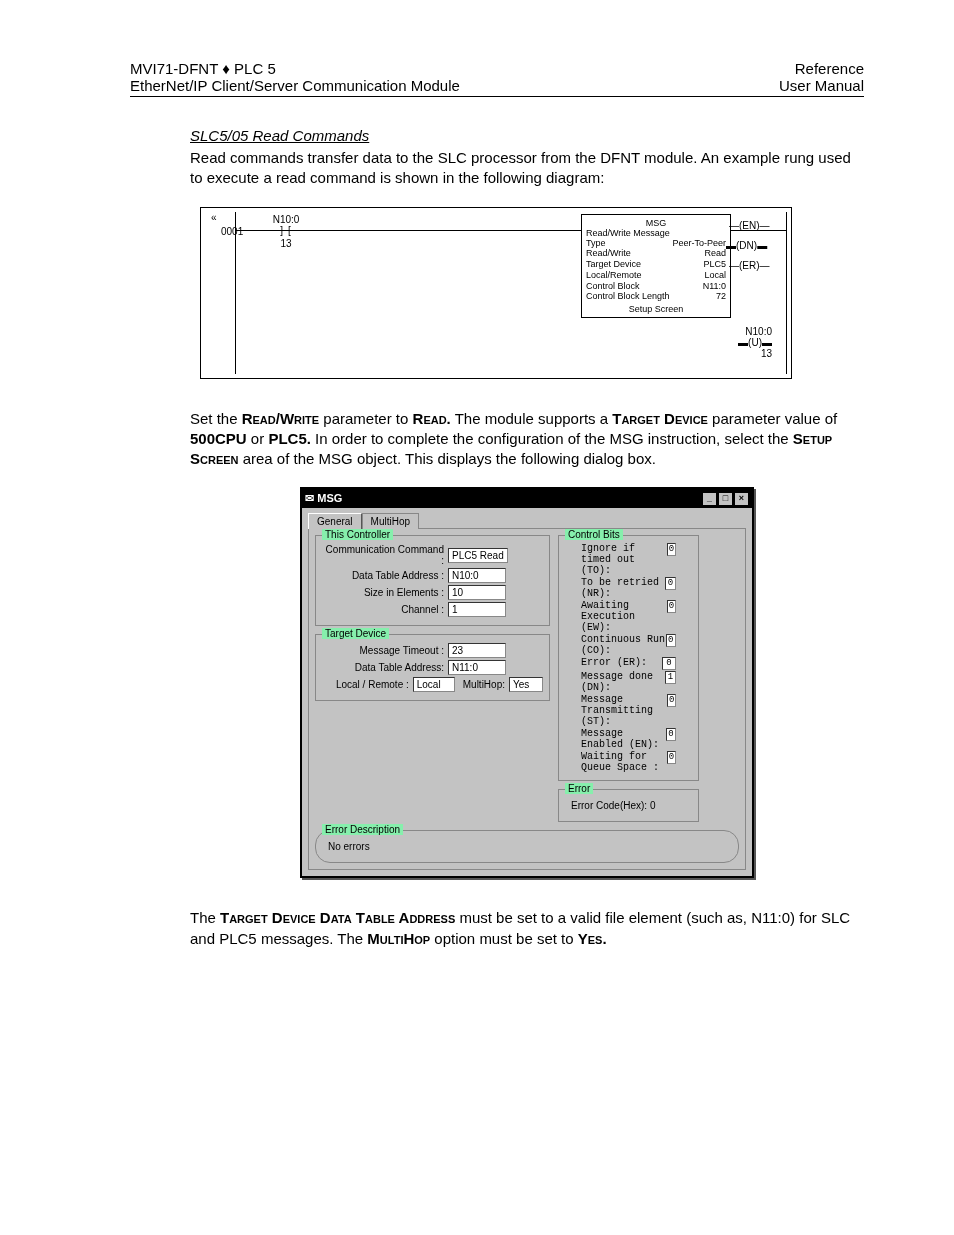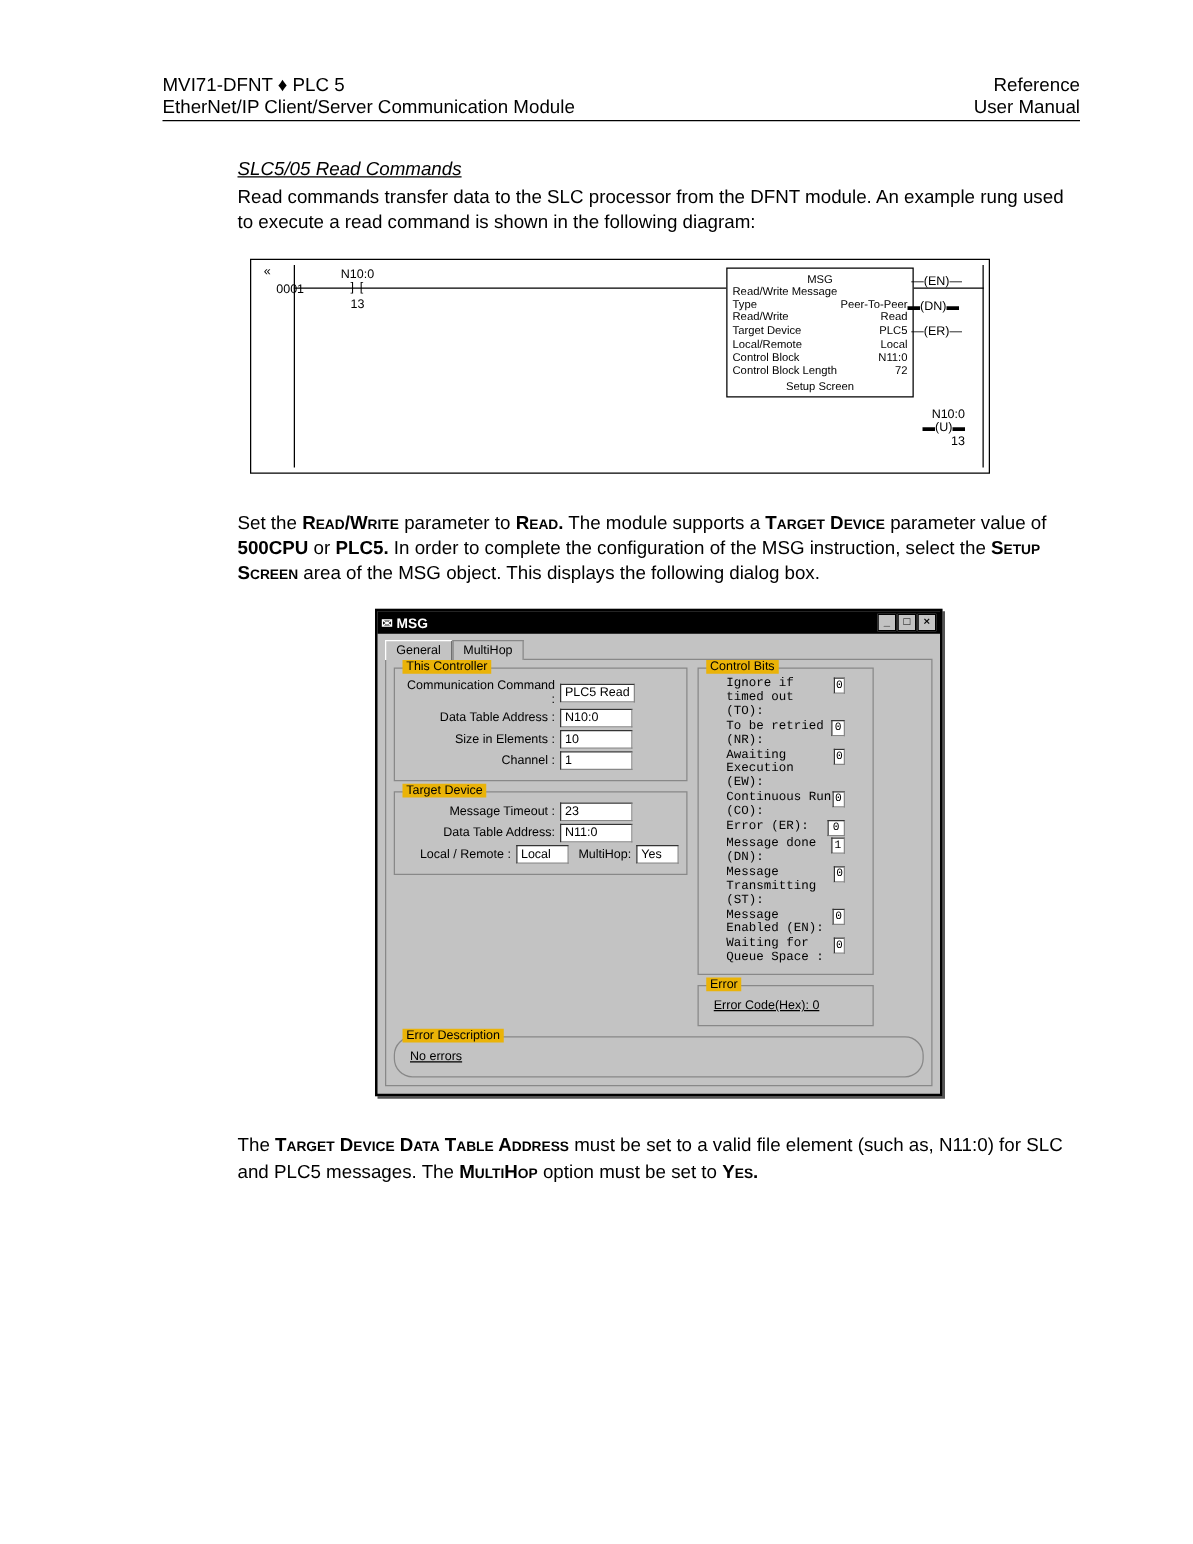--- a/index.html
+++ b/index.html
@@ -98,37 +98,37 @@
   }
   .dialog .tabs span.active{ background:#c3c3c3; border-color:#fff #555 #c3c3c3 #fff;}
   .dialog .body{
     border:1px solid #888; margin:0 6px 6px 6px; background:#c3c3c3;
     padding:6px; display:flex; gap:8px; flex-wrap:wrap;
   }
   .fieldset{
     border:1px solid #888; padding:6px 6px; position:relative; background:#c3c3c3;
   }
   .fieldset .legend{
-    position:absolute; top:-7px; left:6px; background:#eab308; padding:0 3px; font-size:10px;
+    position:absolute; top:-7px; left:6px; background:#86efac; padding:0 3px; font-size:10px;
   }
   .col-left{ width:235px; display:flex; flex-direction:column; gap:8px;}
   .col-right{ width:141px; display:flex; flex-direction:column; gap:8px;}
   .frow{ display:flex; align-items:center; margin:2px 0;}
   .frow label{ width:122px; text-align:right; margin-right:4px; font-size:10px;}
   .frow .val{
     background:#fff; border:1px inset #888; padding:0 3px; font-size:10px;
     min-width:50px; height:13px; line-height:13px;
   }
   .cb-row{ display:flex; justify-content:space-between; align-items:flex-start; margin:1px 16px; font-size:10px;font-family:Liberation Mono, monospace;}
   .cb-row .bit{
     background:#fff; border:1px inset #888; width:12px; height:11px;
     text-align:center; line-height:11px; font-size:9px;
   }
   .full{ width:418px;border-radius:15px;}
-  .err-body{ padding:4px 6px; font-size:10px;text-decoration:underline;}
+  .err-body{ padding:4px 6px; font-size:10px;}
 
   .footer{
     position:absolute; bottom:50px; left:130px; right:90px;
     border-top:1px solid #000; padding-top:4px;
     display:flex; justify-content:space-between; font-size:15px;
   }
 </style>
 </head>
 <body>
 

